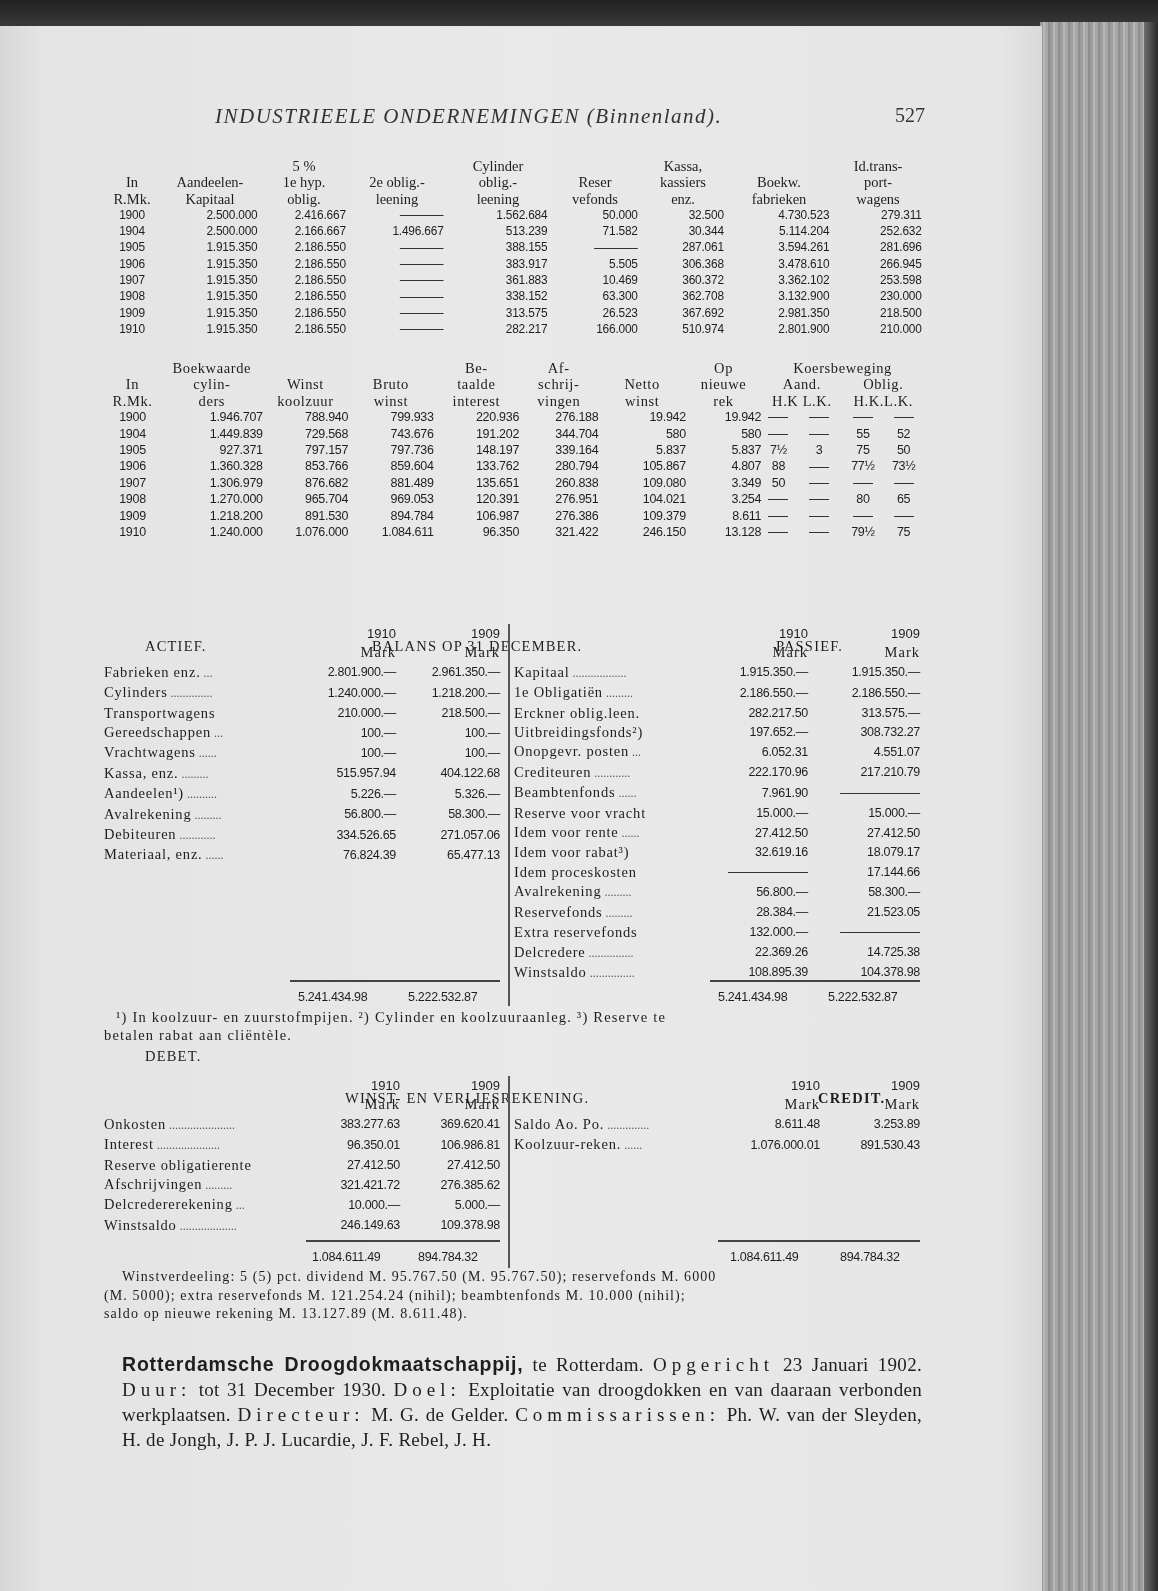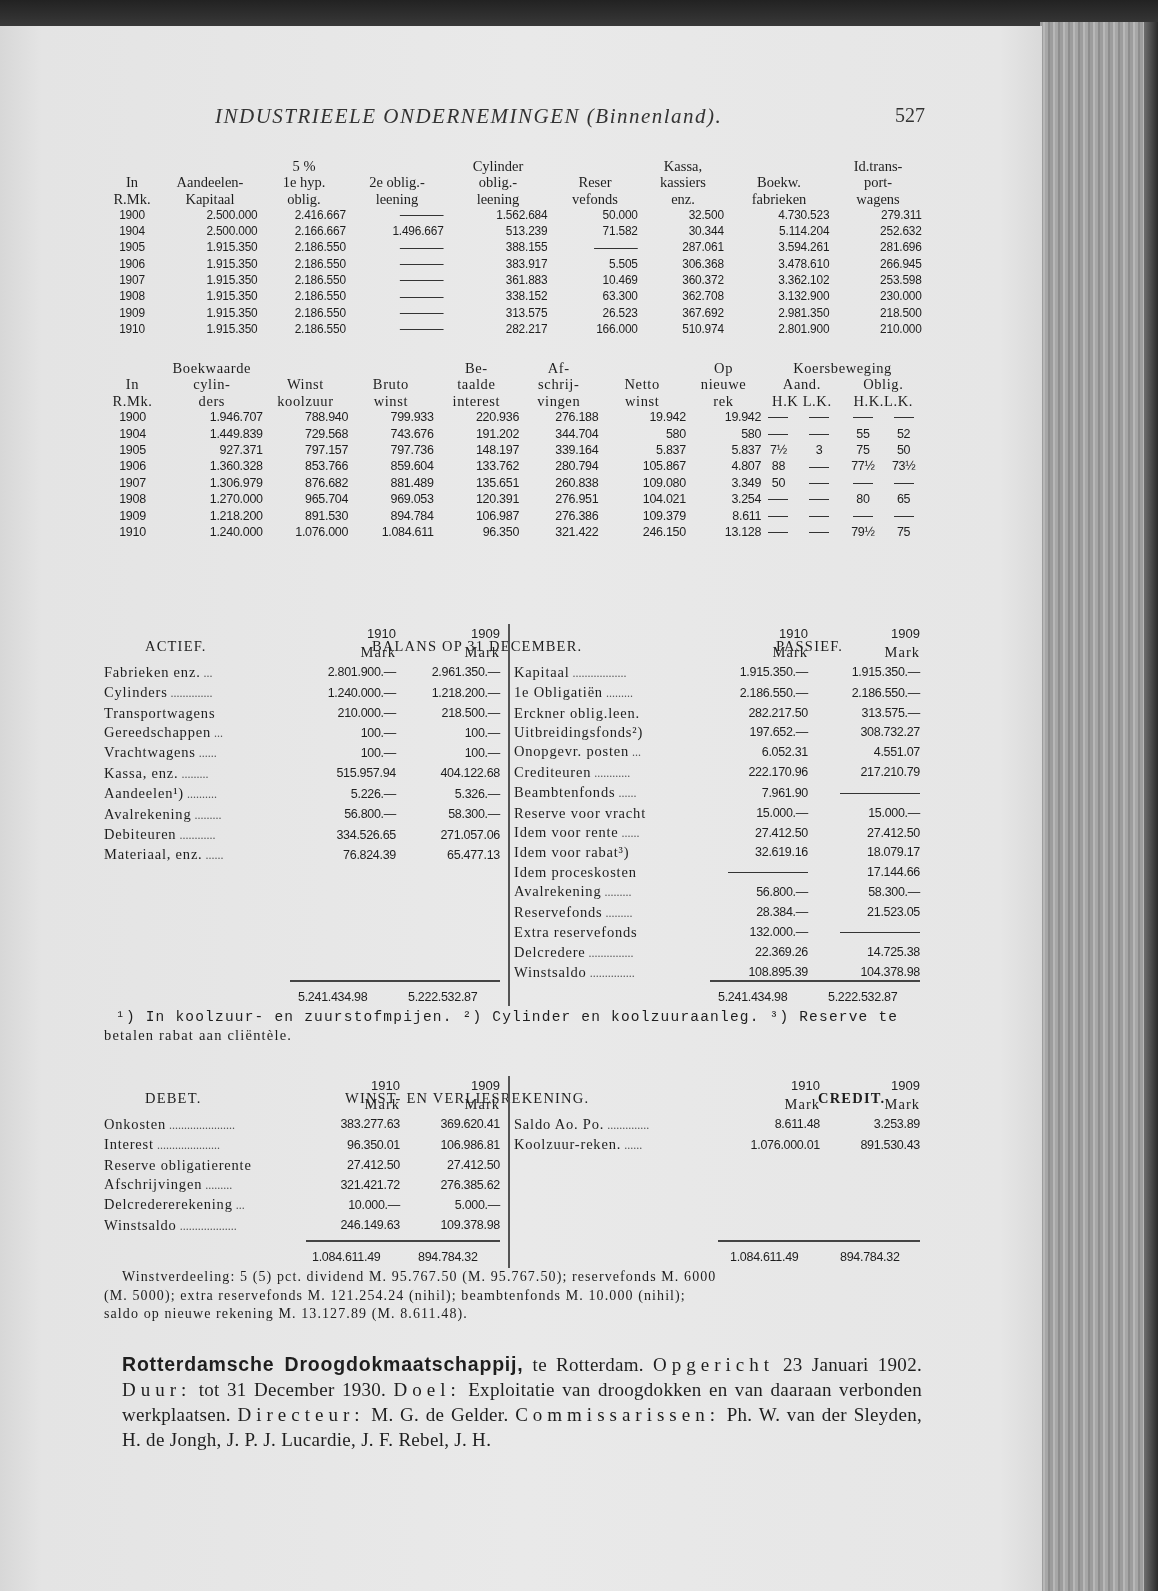--- a/index.html
+++ b/index.html
@@ -550,25 +550,25 @@
 </table>
 
 <div class="hrule" style="left:290px; top:980px; width:210px;"></div>
 <div class="hrule" style="left:710px; top:980px; width:210px;"></div>
 <div class="abs tot" style="left:298px; top:990px;">5.241.434.98</div>
 <div class="abs tot" style="left:408px; top:990px;">5.222.532.87</div>
 <div class="abs tot" style="left:718px; top:990px;">5.241.434.98</div>
 <div class="abs tot" style="left:828px; top:990px;">5.222.532.87</div>
 
 <div class="abs foot" style="left:104px; top:1008px; width:820px;">
-  <div style="padding-left:12px;font-family:Liberation Mono, monospace;">¹) In koolzuur- en zuurstofmpijen. ²) Cylinder en koolzuuraanleg. ³) Reserve te</div>
+  <div style="padding-left:12px;">¹) In koolzuur- en zuurstofmpijen. ²) Cylinder en koolzuuraanleg. ³) Reserve te</div>
   <div>betalen rabat aan cliëntèle.</div>
 </div>
 
-<div class="abs sechead" style="left:145px; top:1050px;">DEBET.</div>
+<div class="abs sechead" style="left:145px; top:1008px;">DEBET.</div>
 <div class="abs sechead" style="left:345px; top:1050px;">WINST- EN VERLIESREKENING.</div>
 <div class="abs sechead" style="left:818px; top:1050px;font-weight:bold;">CREDIT.</div>
 
 <div class="vrule" style="left:508px; top:1076px; height:192px;"></div>
 
 <table class="abs bal" style="left:104px; top:1076px; width:396px;">
   <colgroup>
       <col style="width:210px">
       <col style="width:86px">
       <col style="width:100px">

